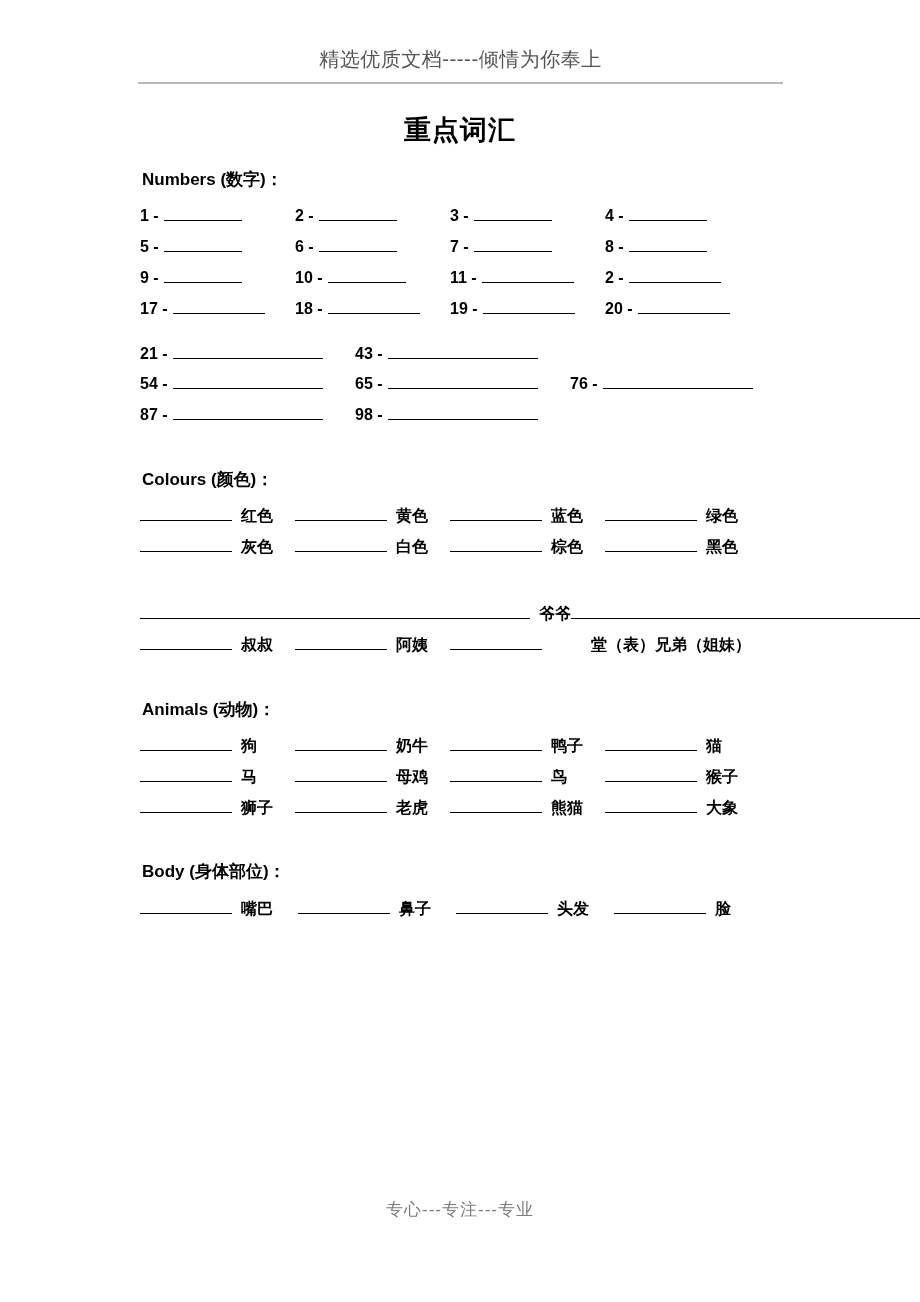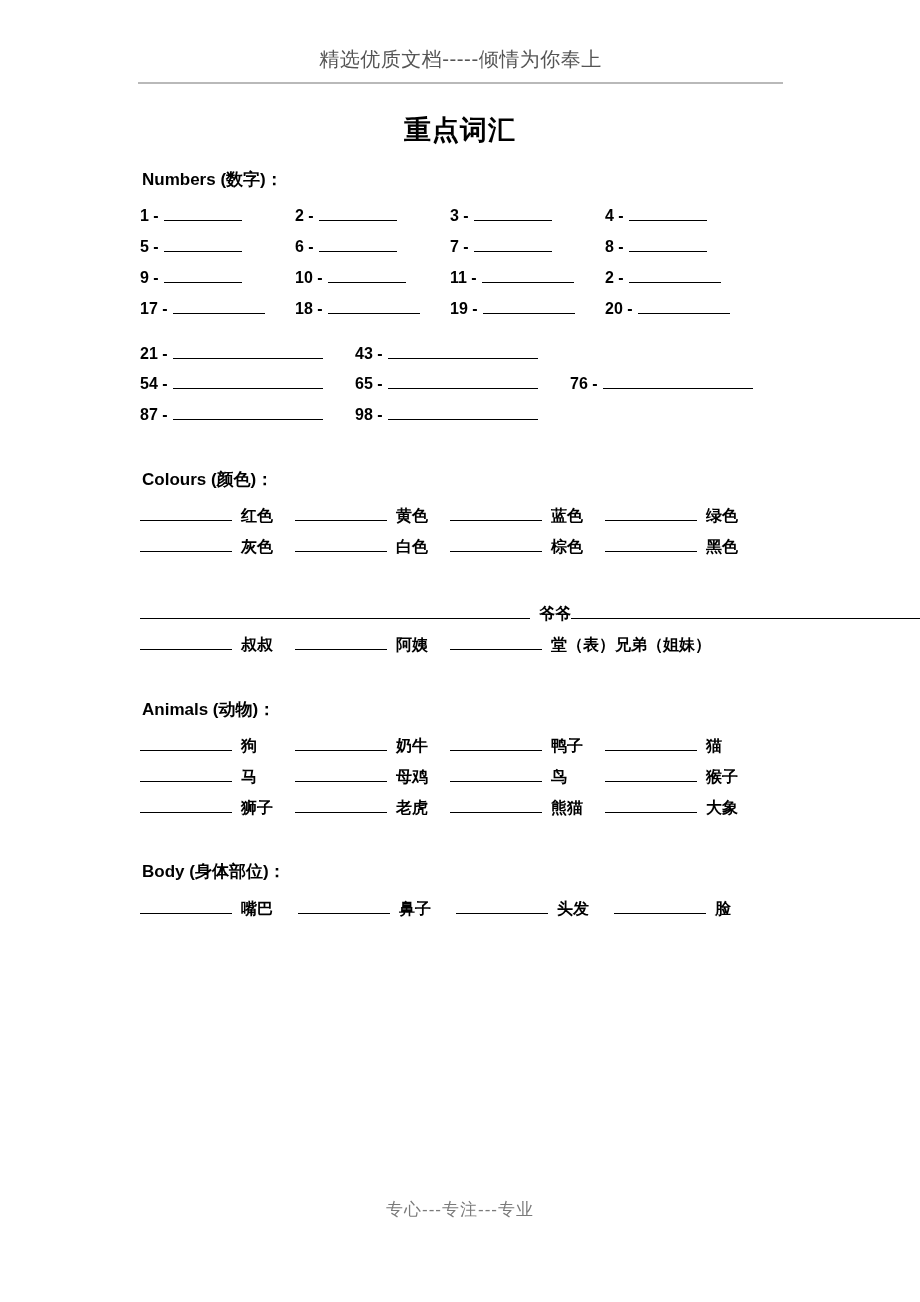--- a/index.html
+++ b/index.html
@@ -112,21 +112,21 @@
   
   .word-cell { width: 155px; }
   .word-label { margin-left: 9px; }
 
   .gap-sm { height: 14px; }
   .gap-lg { height: 36px; }
 
   
   .fam-long { width: 390px; }
   .fam-long2 { width: 420px; }
-  .wide-word-cell { width: 310px; }
+  .wide-word-cell { width: 310px; gap: 40px; }
 
   
   .body-cell { width: 158px; }
 
   
   .doc-footer {
     position: absolute;
     top: 1198px;
     left: 0;
     width: 920px;

